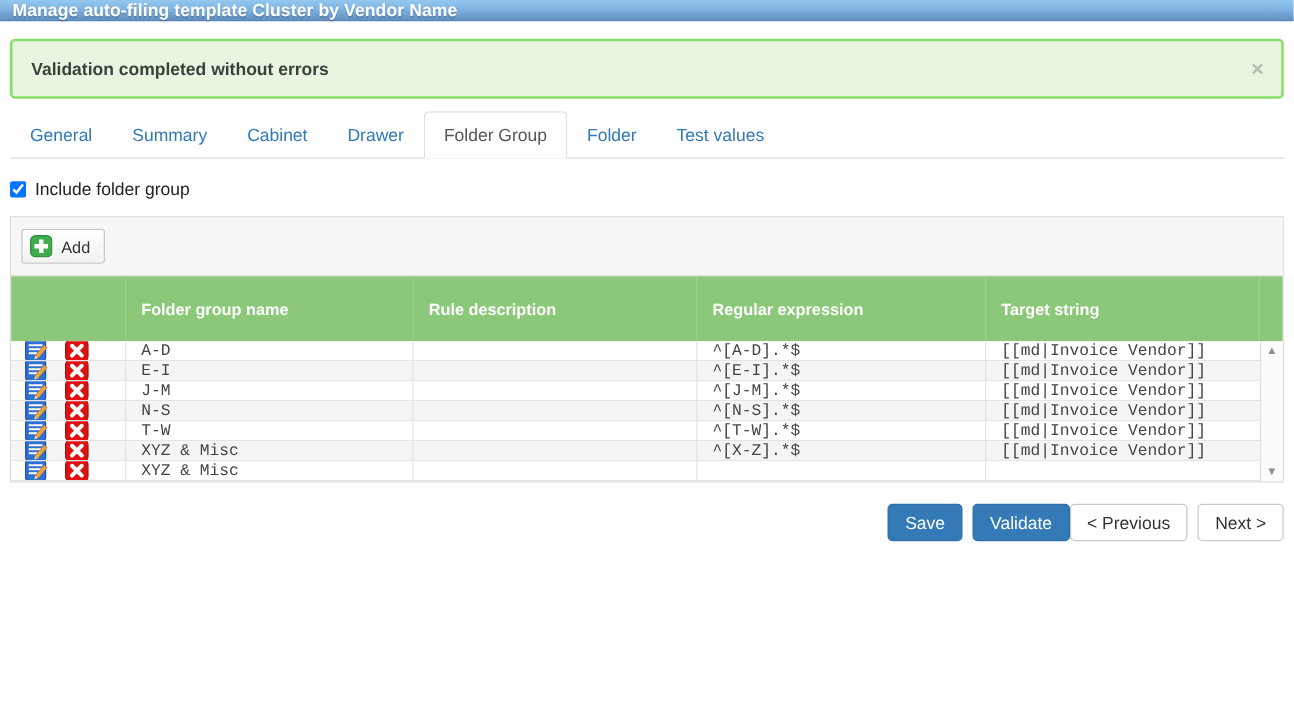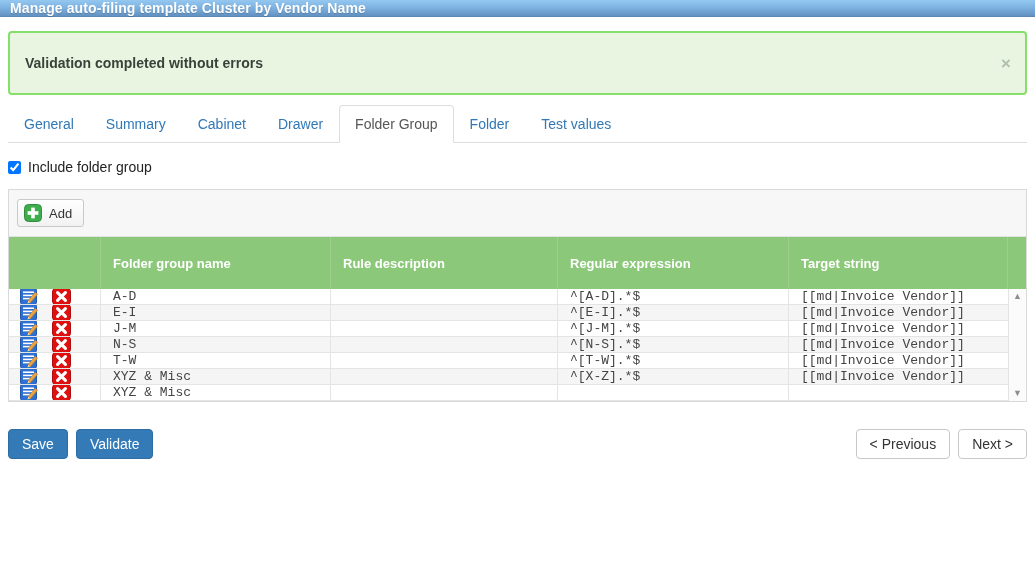--- a/index.html
+++ b/index.html
@@ -7,21 +7,21 @@
     font-family: "Liberation Sans", sans-serif; color: #333; overflow: hidden; }
 
   
   .title-bar { height: 17px; padding: 0 10px; display: flex; align-items: center;
     background: linear-gradient(to bottom, #94c8f0 0%, #7fb4e2 45%, #6391c1 100%);
     border-bottom: 1px solid #5c87b5; }
   .title-bar span { color: #fff; font-size: 14px; font-weight: bold; letter-spacing: .1px;
     text-shadow: 0 1px 1px rgba(0,0,0,.18); }
 
   
-  .alert { margin: 14px 8px 10px 8px; position: relative; height: 64px;
+  .alert { margin: 14px 8px 10px 8px; position: relative; height: 48px;
     background: #eaf5e1; border: 2px solid #86df68; border-radius: 4px;
     display: flex; align-items: center; padding: 0 15px; }
   .alert .msg { font-size: 14px; font-weight: bold; color: #38423a; }
   .alert .close { position: absolute; right: 14px; top: 50%; transform: translateY(-50%);
     color: #aebfae; font-size: 17px; font-weight: bold; cursor: pointer; line-height: 1; }
 
   
   .tabs { margin: 6px 8px 0 8px; border-bottom: 1px solid #ddd; display: flex; }
   .tab { font-size: 14px; color: #3178b7; padding: 10px 15px; cursor: pointer;
     border: 1px solid transparent; border-radius: 4px 4px 0 0; margin-bottom: -1px;
@@ -59,21 +59,21 @@
   .icon-btn { width: 19px; height: 19px; cursor: pointer; display: inline-flex; }
 
   
   .vscroll { position: absolute; top: 0; right: 0; bottom: 0; width: 18px;
     background: #fbfbfb; border-left: 1px solid #e3e3e3;
     display: flex; flex-direction: column; justify-content: space-between; align-items: center;
     padding: 3px 0; }
   .vscroll .arrow { color: #8d8d8d; font-size: 9px; line-height: 9px; cursor: pointer; }
 
   
-  .footer { margin: 27px 8px 0 8px; display: flex; justify-content: space-between; }
+  .footer { margin: 17px 8px 0 8px; display: flex; justify-content: flex-end; }
   .footer .left, .footer .right { display: flex; gap: 8px; }
   .btn { font-size: 14px; border-radius: 4px; padding: 6px 13px; cursor: pointer; }
   .btn-primary { background: #337ab7; border: 1px solid #2e6da4; color: #fff; }
   .btn-default { background: #fff; border: 1px solid #c8c8c8; color: #333; }
 </style>
 </head>
 <body>
 
 <div class="title-bar">
   <span>Manage auto-filing template Cluster by Vendor Name</span>

